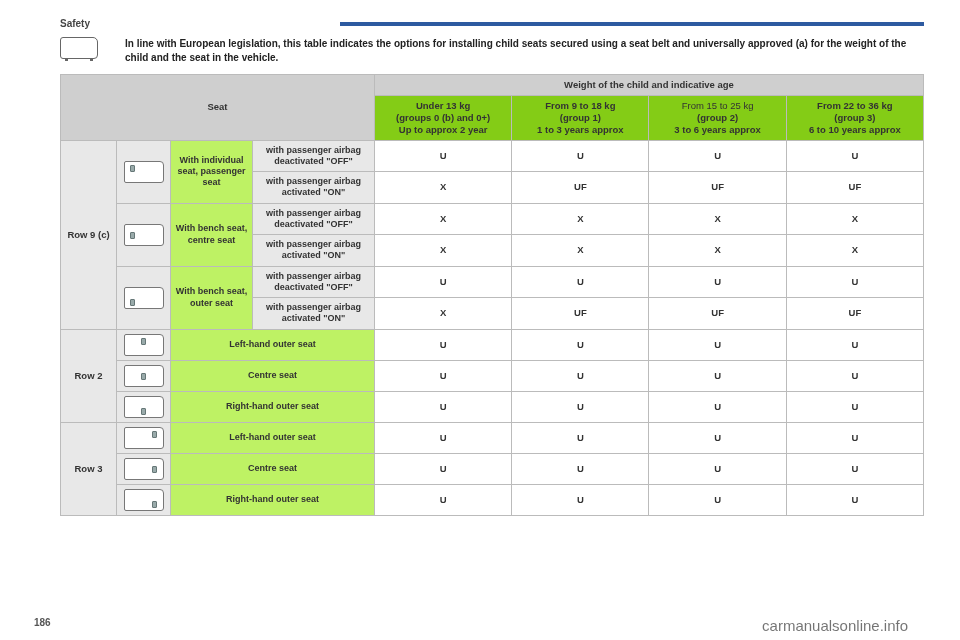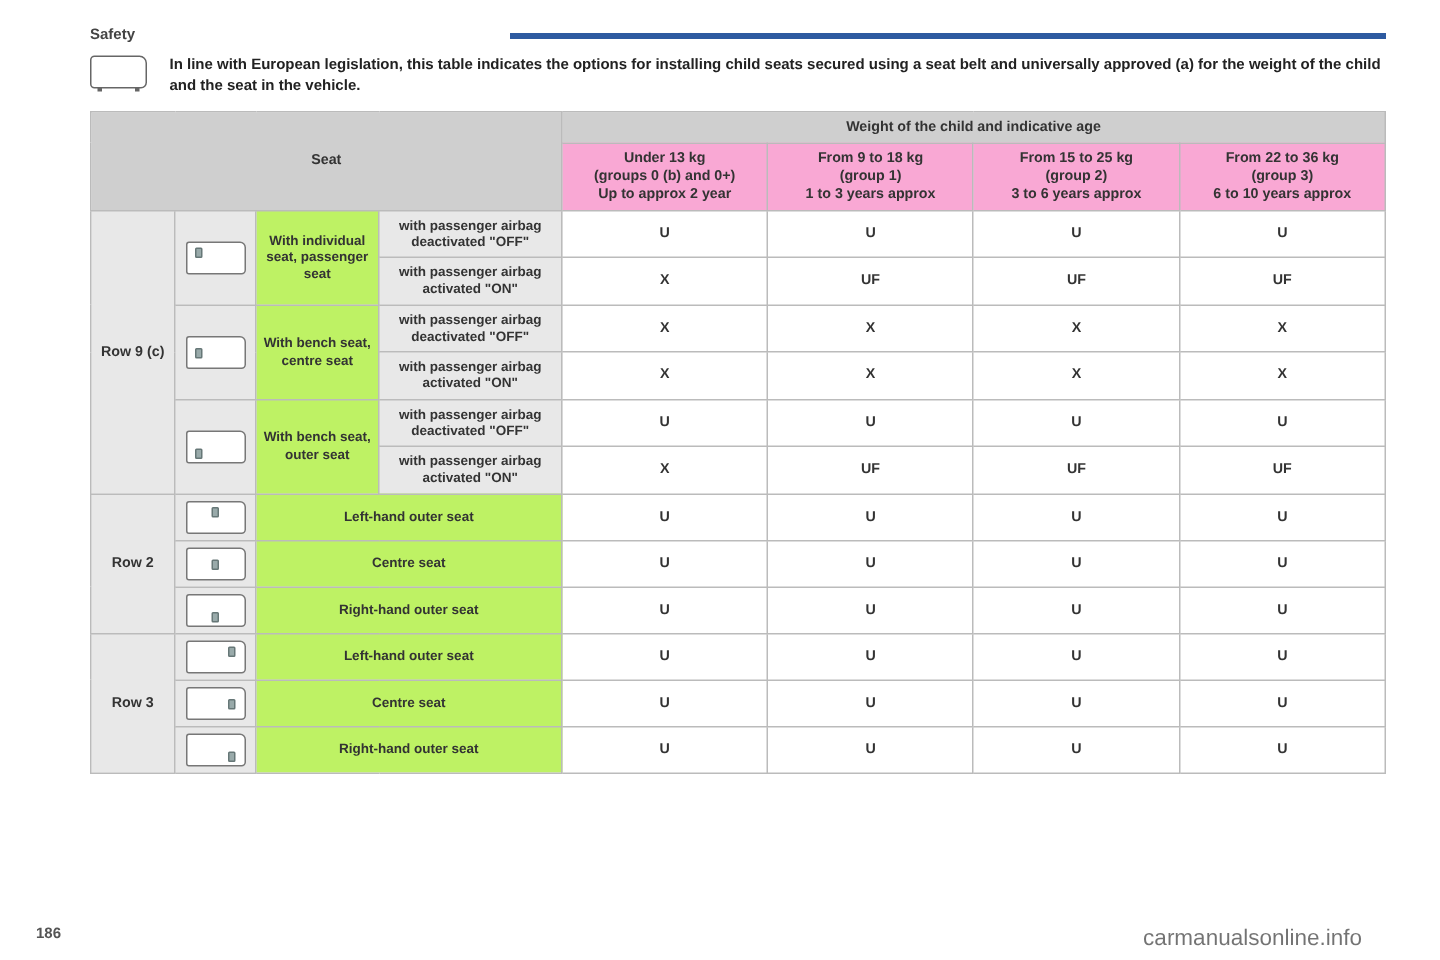--- a/index.html
+++ b/index.html
@@ -23,21 +23,21 @@
   }
   .section-label {
     font-size: 10px;
     font-weight: bold;
     color: #444;
     margin-bottom: 8px;
   }
   .intro-row {
     display: flex;
     align-items: flex-start;
-    gap: 15px;
+    gap: 27px;
     margin: 6px 0 10px 0;
   }
   .van-glyph {
     width: 38px;
     height: 22px;
     flex: none;
     border: 1.5px solid #666;
     border-radius: 3px 5px 4px 3px;
     position: relative;
     background: #fff;
@@ -63,21 +63,21 @@
   }
   td, th {
     border: 1px solid #bbb;
     text-align: center;
     vertical-align: middle;
     padding: 4px 4px;
     font-size: 9.5px;
     line-height: 1.25;
   }
   .hdr-grey { background: #cfcfcf; }
-  .hdr-light { background: #f9a8d4; }
+  .hdr-light { background: #84cc16; }
   .row-grey { background: #e8e8e8; font-weight: bold; }
   .seat-icon-cell { background: #e8e8e8; }
   .seat-desc { background: #bef264; font-weight: bold; font-size: 9px; }
   .airbag { background: #e8e8e8; font-weight: bold; font-size: 9px; }
   .val { font-weight: bold; }
   .mini-van {
     width: 40px;
     height: 22px;
     margin: 0 auto;
     border: 1px solid #777;
@@ -87,21 +87,21 @@
   }
   .mini-van span {
     position: absolute;
     width: 5px; height: 7px;
     background: #9aa;
     border: 1px solid #677;
     border-radius: 1px;
   }
   .page-num {
     position: absolute;
-    left: 24px;
+    left: 34px;
     bottom: 12px;
     font-size: 10px;
     font-weight: bold;
     color: #555;
   }
   .watermark {
     position: absolute;
     right: 52px;
     bottom: 6px;
     font-size: 15px;
@@ -147,21 +147,21 @@
       <div style="font-weight:bold">Under 13 kg</div>
       <div>(groups 0 (b) and 0+)</div>
       <div>Up to approx 2 year</div>
     </th>
     <th class="hdr-light">
       <div style="font-weight:bold">From 9 to 18 kg</div>
       <div>(group 1)</div>
       <div>1 to 3 years approx</div>
     </th>
     <th class="hdr-light">
-      <div style="font-weight:bold">From 15 to 25 kg</div>
+      <div style="font-weight:normal">From 15 to 25 kg</div>
       <div>(group 2)</div>
       <div>3 to 6 years approx</div>
     </th>
     <th class="hdr-light">
       <div style="font-weight:bold">From 22 to 36 kg</div>
       <div>(group 3)</div>
       <div>6 to 10 years approx</div>
     </th>
   </tr>
 

